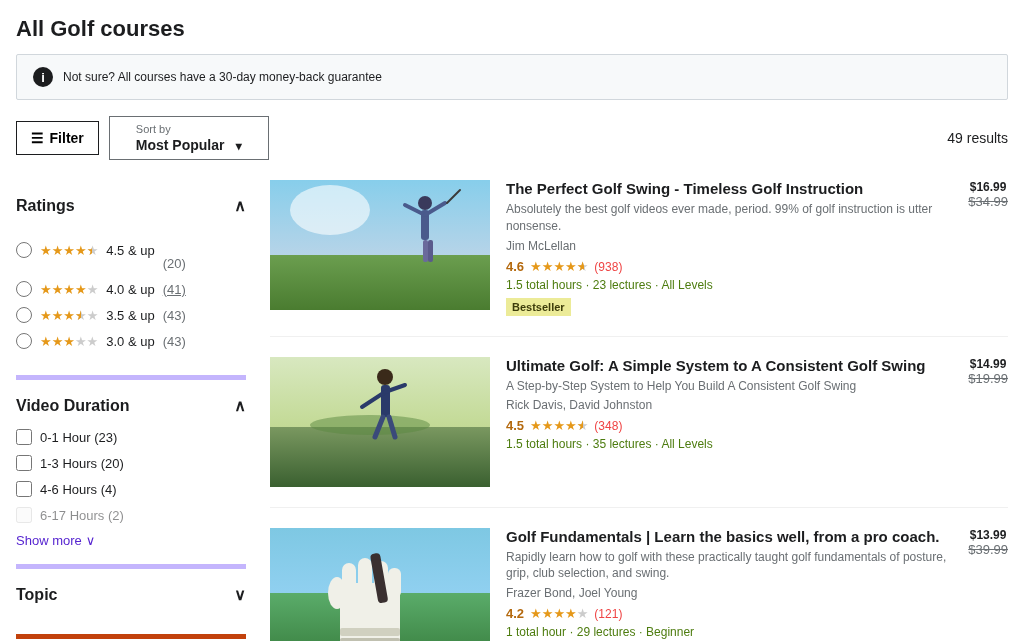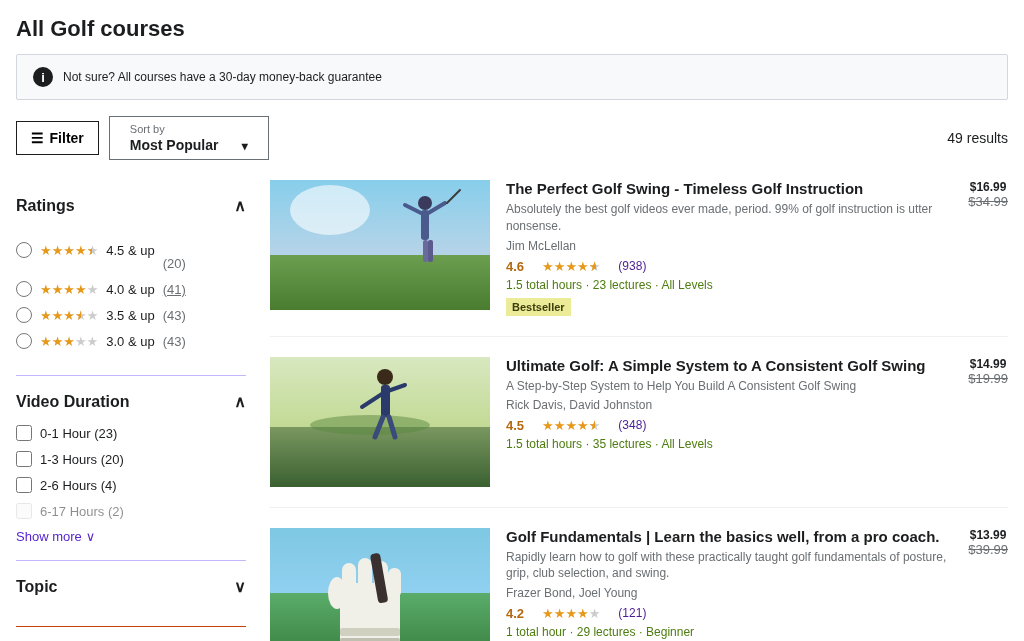--- a/index.html
+++ b/index.html
@@ -5,48 +5,48 @@
     * { box-sizing: border-box; margin: 0; padding: 0; }
     body { font-family: Arial, sans-serif; background: #fff; color: #1c1d1f; font-size: 14px; }
     .page { max-width: 1024px; margin: 0 auto; padding: 16px; }
     .page-title { font-size: 22px; font-weight: 700; margin-bottom: 12px; }
     .info-bar { display: flex; align-items: center; background: #f7f9fa; border: 1px solid #d1d7dc; padding: 12px 16px; margin-bottom: 16px; border-radius: 2px; }
     .info-icon { width: 20px; height: 20px; background: #1c1d1f; border-radius: 50%; color: #fff; font-weight: 700; font-size: 13px; display: flex; align-items: center; justify-content: center; margin-right: 10px; flex-shrink: 0; }
     .info-text { font-size: 12px; }
     .toolbar { display: flex; align-items: center; justify-content: space-between; margin-bottom: 20px; }
     .toolbar-left { display: flex; align-items: center; gap: 10px; }
     .filter-btn { display: flex; align-items: center; gap: 6px; border: 1px solid #1c1d1f; padding: 8px 14px; cursor: pointer; background: #fff; font-size: 14px; font-weight: 600; }
-    .sort-select-wrap { display: flex; flex-direction: column; border: 1px solid #6a6f73; padding: 6px 20px; position: relative; min-width: 160px; }
+    .sort-select-wrap { display: flex; flex-direction: column; border: 1px solid #6a6f73; padding: 6px 26px; position: relative; min-width: 160px; }
     .sort-label { font-size: 11px; color: #6a6f73; margin-bottom: 2px; }
     .sort-select { display: flex; align-items: flex-end; justify-content: space-between; font-size: 14px; font-weight: 600; cursor: pointer; }
     .results-count { font-size: 14px; color: #1c1d1f; }
     .main-layout { display: flex; gap: 24px; }
     .sidebar { width: 230px; flex-shrink: 0; }
     .courses-list { flex: 1; }
-    .filter-section { border-bottom: 1px solid #c4b5fd; padding: 16px 0; }
+    .filter-section { border-bottom: 5px solid #c4b5fd; padding: 16px 0; }
     .filter-section-header { display: flex; align-items: center; justify-content: space-between; font-size: 16px; font-weight: 700; margin-bottom: 14px; cursor: pointer; }
     .filter-option { display: flex; align-items: center; gap: 8px; margin-bottom: 10px; font-size: 13px; }
     .filter-option input[type="radio"], .filter-option input[type="checkbox"] { width: 16px; height: 16px; cursor: pointer; accent-color: #1c1d1f; }
     .stars { color: #e59819; font-size: 13px; }
     .rating-text { color: #1c1d1f; font-size: 13px; }
     .show-more { color: #5624d0; font-size: 13px; cursor: pointer; margin-top: 8px; display: flex; align-items: center; gap: 4px; }
-    .topic-section { padding: 16px 0; border-bottom: 1px solid #c2410c; }
+    .topic-section { padding: 16px 0; border-bottom: 5px solid #c2410c; }
     .subcategory-section { padding: 16px 0; }
     .course-card { display: flex; gap: 16px; margin-bottom: 20px; padding-bottom: 20px; border-bottom: 1px solid #f0f0f0; }
     .course-thumb { width: 220px; height: 130px; background: #d1d7dc; flex-shrink: 0; overflow: hidden; position: relative; }
     .thumb-1 { background: linear-gradient(160deg, #87CEEB 0%, #b8d4e8 30%, #6b9e4f 60%, #4a7c30 100%); }
     .thumb-2 { background: linear-gradient(160deg, #c8d8b0 0%, #a0b870 40%, #6b9050 70%, #3a6030 100%); }
     .thumb-3 { background: linear-gradient(160deg, #7ec8e3 0%, #90d0f0 30%, #5aac6a 60%, #e8e8d0 100%); }
     .course-info { flex: 1; }
     .course-title { font-size: 15px; font-weight: 700; margin-bottom: 4px; }
     .course-desc { font-size: 12px; color: #6a6f73; margin-bottom: 4px; line-height: 1.4; }
     .course-instructor { font-size: 12px; color: #6a6f73; margin-bottom: 6px; }
-    .course-rating-row { display: flex; align-items: flex-start; gap: 18px; margin-bottom: 4px; }
+    .course-rating-row { display: flex; align-items: flex-end; gap: 6px; margin-bottom: 4px; }
     .rating-num { font-size: 13px; font-weight: 700; color: #b4690e; }
-    .rating-count { font-size: 12px; color: #4c1d95; }
+    .rating-count { font-size: 12px; color: #ef4444; }
     .course-meta { font-size: 12px; color: #4d7c0f; margin-bottom: 6px; }
     .badge-bestseller { background: #eceb98; color: #3d3c0a; font-size: 11px; font-weight: 700; padding: 3px 6px; display: inline-block; }
     .course-price { text-align: right; flex-shrink: 0; }
     .price-current { font-size: 12px; font-weight: 700; text-align: center; }
     .price-original { font-size: 13px; color: #6a6f73; text-decoration: line-through; }
     .chevron { font-size: 12px; }
     .disabled-option { opacity: 0.5; }
   </style>
 </head>
 <body>
@@ -120,21 +120,21 @@
         <div class="filter-option">
           <input type="checkbox" style="">
           <span>0-1 Hour (23)</span>
         </div>
         <div class="filter-option">
           <input type="checkbox" style="">
           <span>1-3 Hours (20)</span>
         </div>
         <div class="filter-option">
           <input type="checkbox" style="">
-          <span>2-6 Hours (4)</span>
+          <span>4-6 Hours (4)</span>
         </div>
         <div class="filter-option disabled-option">
           <input type="checkbox" disabled="" style="">
           <span>6-17 Hours (2)</span>
         </div>
         <div class="show-more">
           <span>Show more</span>
           <span>∨</span>
         </div>
       </div>

